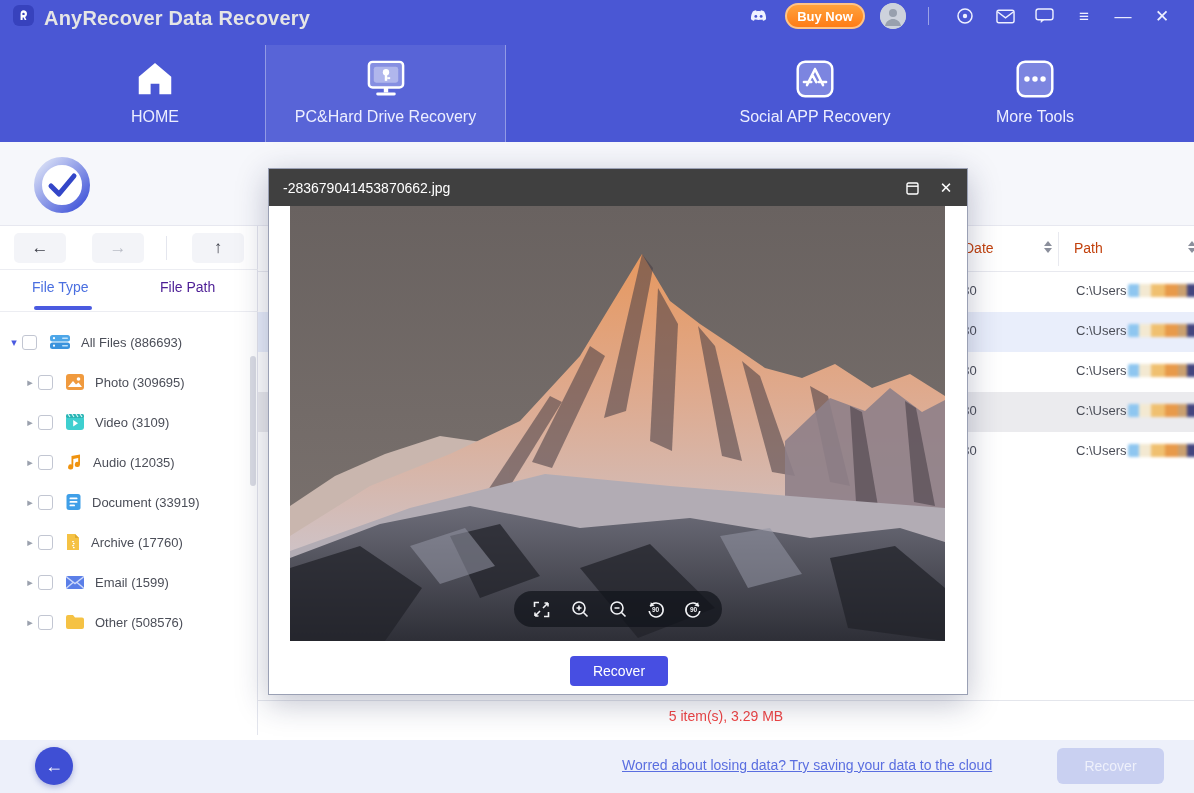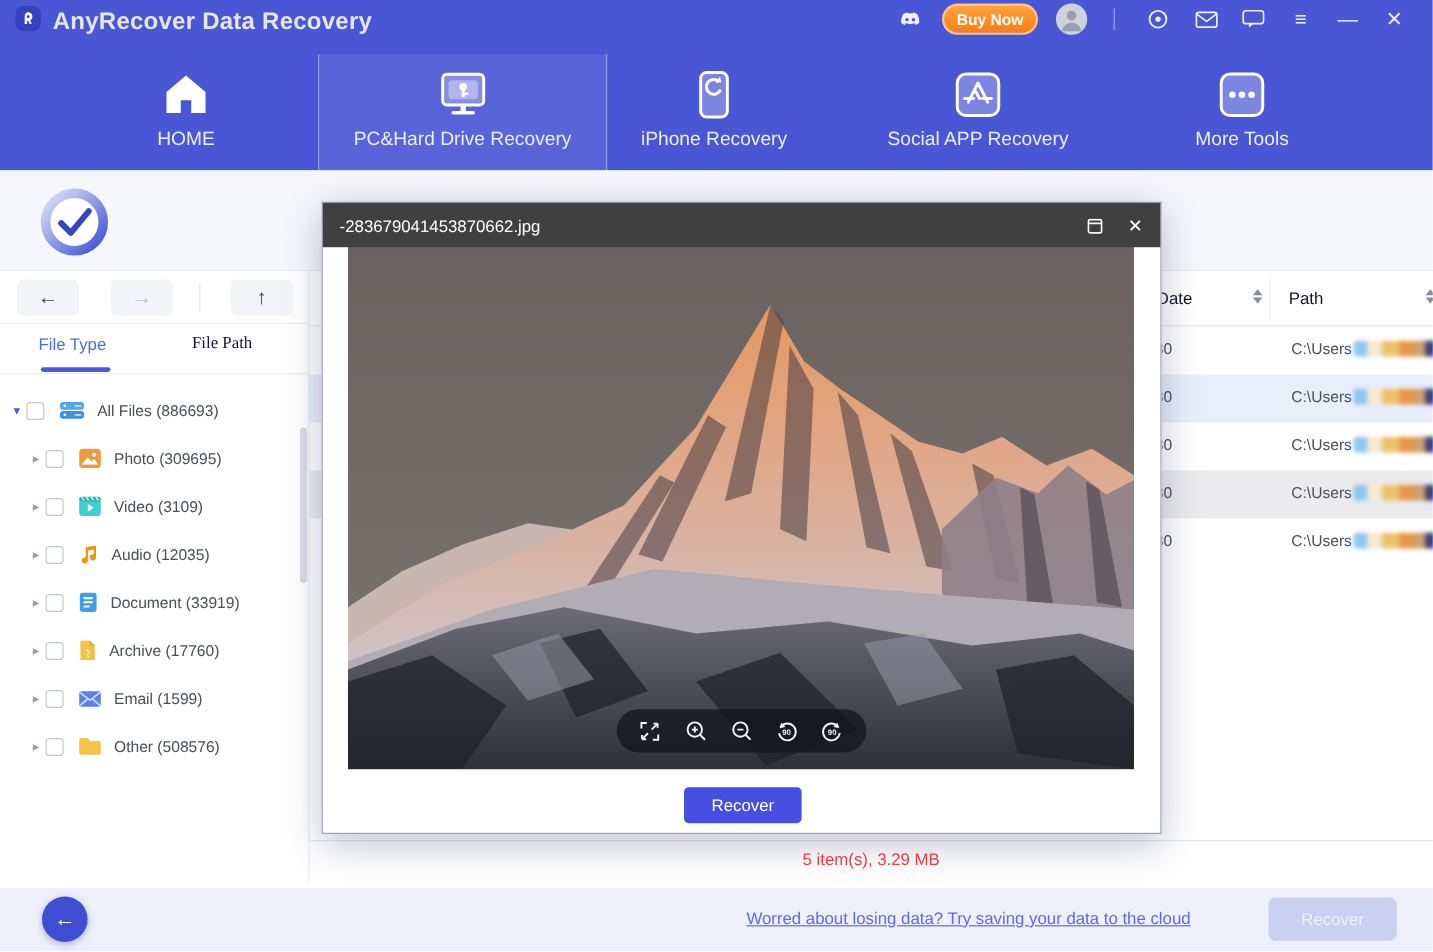--- a/index.html
+++ b/index.html
@@ -43,21 +43,21 @@
   .tw { display:inline-flex; align-items:center; justify-content:center; }
   .tree-caret { width:16px; font-size:11px; color:#9aa0ad; }
   .tree-caret.open { color:#4a5ae0; }
   .cbx { width:15px; height:15px; border:1.5px solid #c2c6d2; border-radius:3px; background:#fff; }
   .tree-label { font-size:13px; color:#4b4e58; margin-left:10px; }
   .scrollbar-thumb { left:250px; top:130px; width:6px; height:130px; background:#dadce4; border-radius:3px; }
 
   
   #tablearea { left:258px; top:226px; width:936px; height:509px; background:#fff; }
   .thead { position:absolute; left:0; top:0; width:936px; height:46px; border-bottom:1px solid #e8e9ef; }
-  .th-label { font-size:14px; color:#0f172a;text-align:center; }
+  .th-label { font-size:14px; color:#c2410c;text-align:center; }
   .sort-ic { display:inline-flex; flex-direction:column; gap:2px; margin-left:8px; vertical-align:middle; }
   .sort-ic i { display:block; width:0; height:0; border-left:4px solid transparent; border-right:4px solid transparent; }
   .sort-up { border-bottom:5px solid #8b8f9c; }
   .sort-down { border-top:5px solid #8b8f9c; }
   .col-div { position:absolute; top:6px; width:1px; height:34px; background:#e8e9ef; }
   .trow { position:absolute; left:0; width:936px; height:40px; }
   .trow.sel { background:#e9eefb; }
   .trow.shade { background:#ebebee; }
   .cell-date { position:absolute; left:700px; top:11px; font-size:13px; color:#4b4e58; }
   .cell-path { position:absolute; left:818px; top:11px; font-size:13px; color:#4b4e58; white-space:nowrap; display:flex; align-items:center; }
@@ -153,30 +153,20 @@
             <circle cx="18" cy="11.5" r="2.6" fill="#fff"></circle>
             <rect x="17" y="13.5" width="2" height="5" fill="#fff"></rect>
             <rect x="19" y="15.5" width="2.4" height="1.6" fill="#fff"></rect>
             <rect x="16.2" y="24" width="3.6" height="4" fill="#fff"></rect>
             <rect x="10" y="28" width="16" height="2.4" rx="1.2" fill="#fff"></rect>
           </svg>
       </div>
       <div class="lbl">PC&amp;Hard Drive Recovery</div>
     </div>
 
-    <div class="nav-tab abs" style="left:505px; width:180px;">
-      <div class="ic-wrap">
-        <svg width="34" height="42" viewBox="0 0 26 34">
-            <rect x="4" y="2" width="18" height="30" rx="4" fill="rgba(255,255,255,.28)" stroke="#fff" stroke-width="2"></rect>
-            <path d="M17.5 13.5 a5 5 0 1 1 -1.2 -5.5" fill="none" stroke="#fff" stroke-width="2"></path>
-            <path d="M17 4.6 l1 4 -4 .5 z" fill="#fff"></path>
-          </svg>
-      </div>
-      <div class="lbl">iPhone Recovery</div>
-    </div>
 
     <div class="nav-tab abs" style="left:725px; width:180px;">
       <div class="ic-wrap">
         <svg width="42" height="42" viewBox="0 0 34 34">
             <rect x="3" y="3" width="28" height="28" rx="6" fill="rgba(255,255,255,.28)" stroke="#fff" stroke-width="2"></rect>
             <path d="M17 9 L23.5 22 M17 9 L10.5 22 M14.8 13.5 L18 19.5 M8 19.5 H14 M20 19.5 H26" stroke="#fff" stroke-width="2" fill="none" stroke-linecap="round"></path>
           </svg>
       </div>
       <div class="lbl">Social APP Recovery</div>
     </div>
@@ -225,21 +215,21 @@
 
   <div id="sidebar" class="abs">
     <div class="side-nav">
       <div class="arrow-btn" style="left:14px; color:#3c3e48;">←</div>
       <div class="arrow-btn" style="left:92px; color:#b9bcc6;">→</div>
       <div class="abs" style="left:166px; top:10px; width:1px; height:24px; background:#e4e6ee;"></div>
       <div class="arrow-btn" style="left:192px; color:#3c3e48;">↑</div>
     </div>
     <div class="side-tabs">
       <div class="side-tab" style="left:32px; color:#4a6fe0;">File Type</div>
-      <div class="side-tab" style="left:160px; color:#0f172a;font-family:Liberation Serif, serif;">File Path</div>
+      <div class="side-tab" style="left:160px; color:#4c1d95;">File Path</div>
       <div class="tab-underline"></div>
     </div>
 
     <div class="tree-row" style="top:96px; padding-left:6px;">
       <span class="tree-caret open tw">▾</span>
       <span class="cbx tw"></span>
       <span class="tw" style="margin-left:12px;">
         <svg width="22" height="18" viewBox="0 0 22 18">
             <rect x="1" y="2" width="20" height="6.5" rx="2.5" fill="#4da6e8"></rect>
             <rect x="1" y="9.5" width="20" height="6.5" rx="2.5" fill="#3b93dd"></rect>

